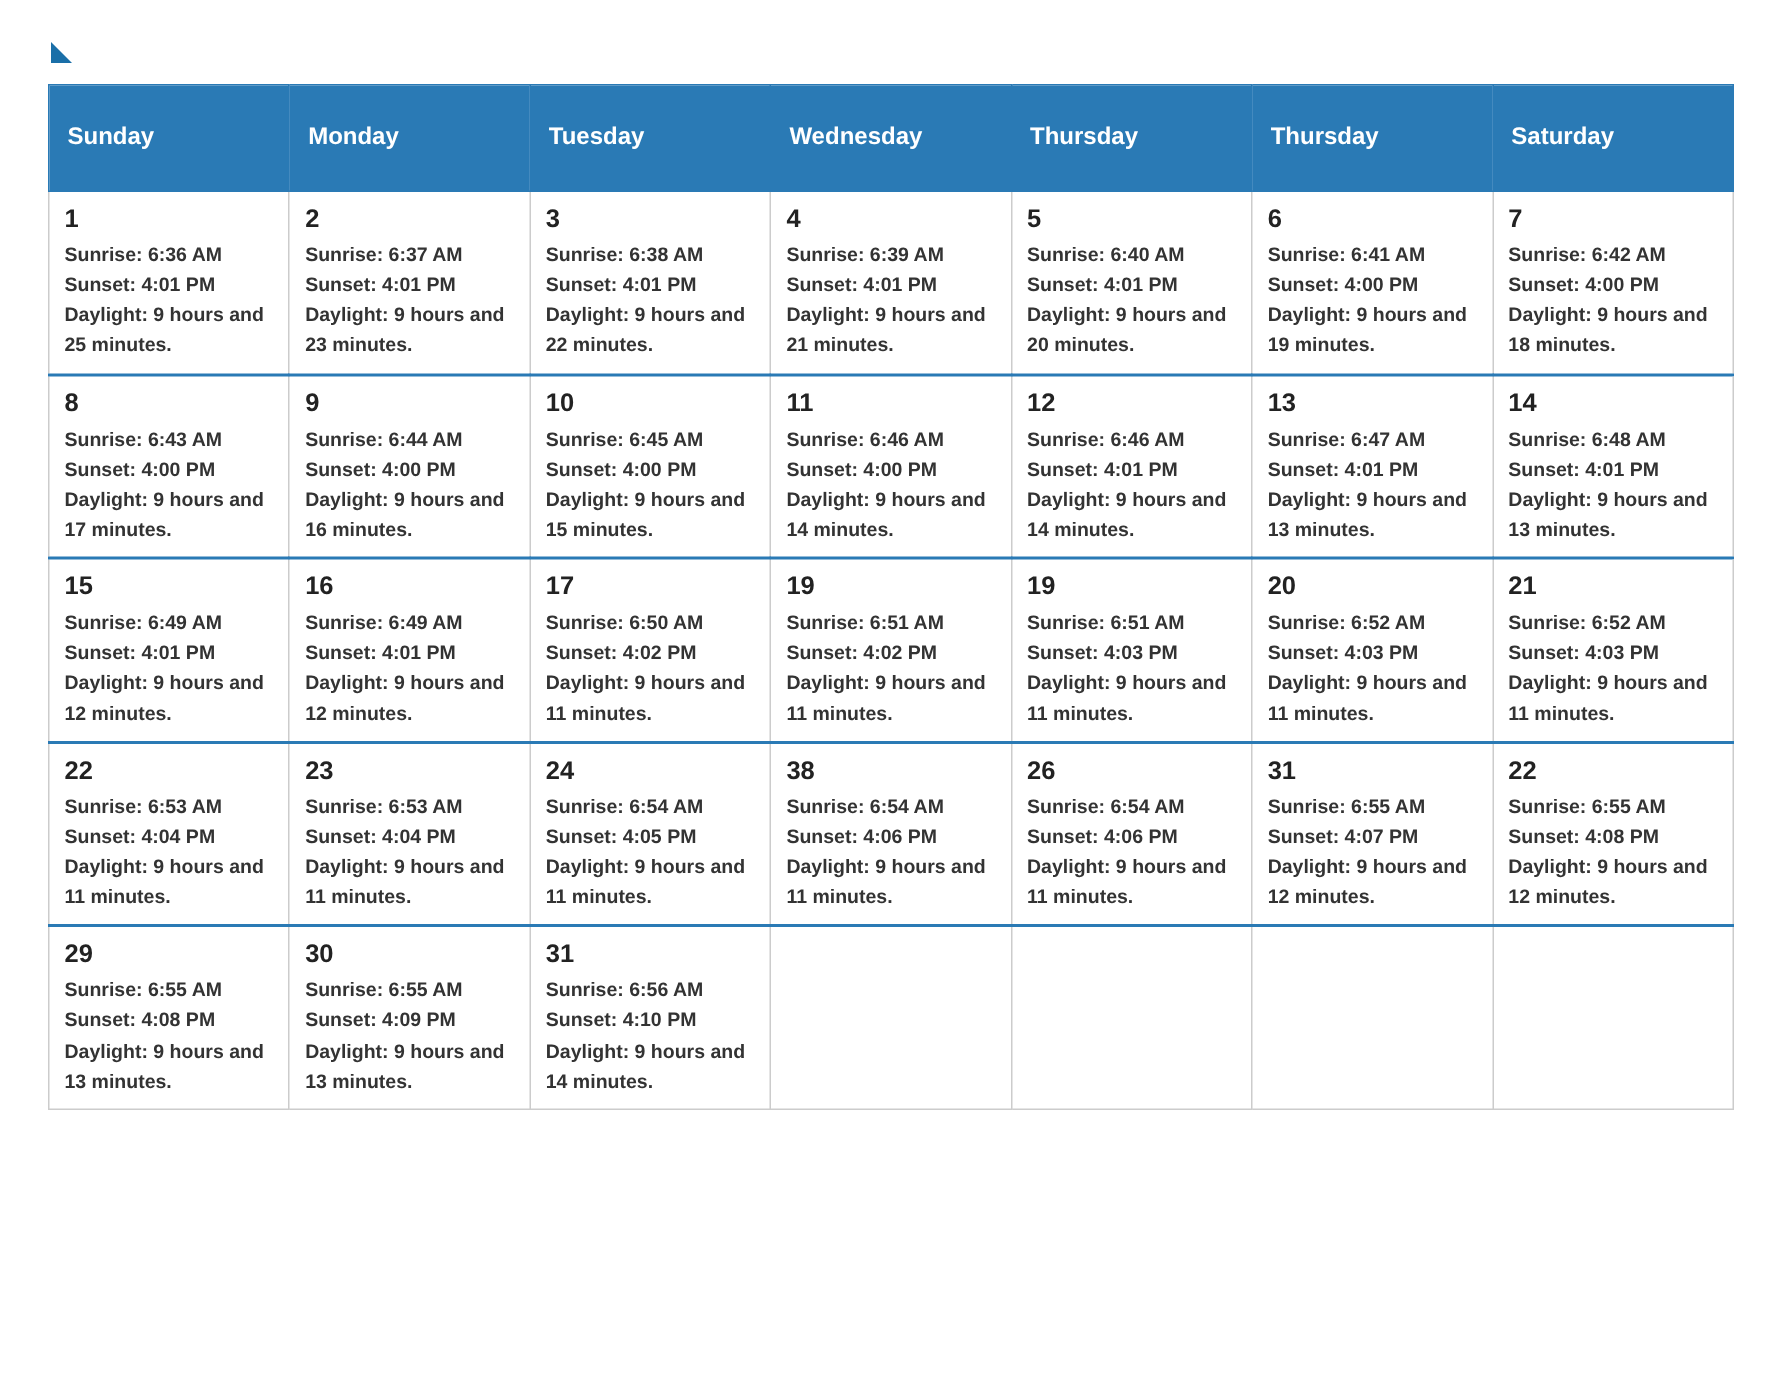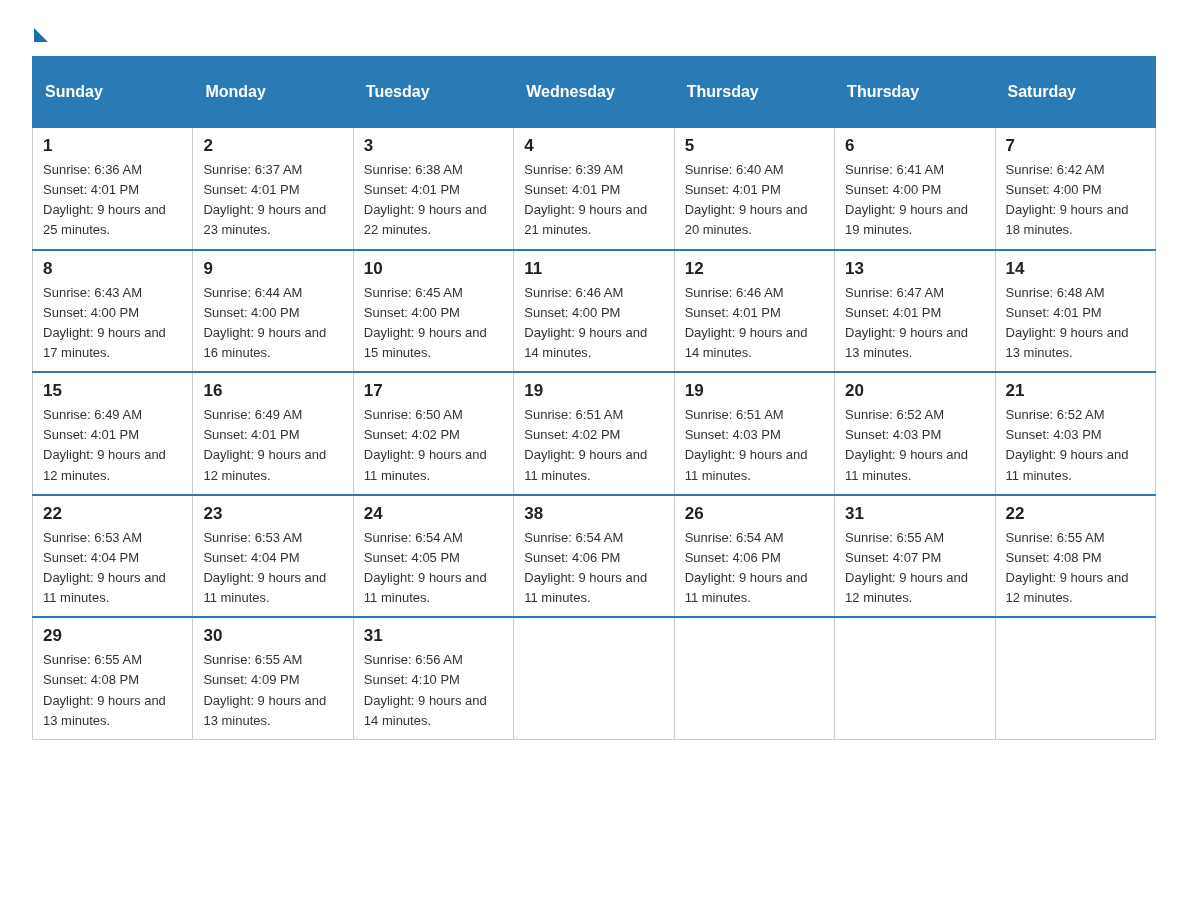--- a/index.html
+++ b/index.html
@@ -88,20 +88,21 @@
       font-size: 17px;
       font-weight: bold;
       color: #222;
       display: block;
       margin-bottom: 4px;
     }
     tbody tr td .day-info {
       font-size: 13px;
       color: #333;
       line-height: 1.55;
+      font-weight: bold;
     }
     tbody tr {
       border-bottom: 2px solid #2a7ab5;
     }
     tbody tr:last-child {
       border-bottom: none;
     }
     td.empty {
       background: #fff;
     }

